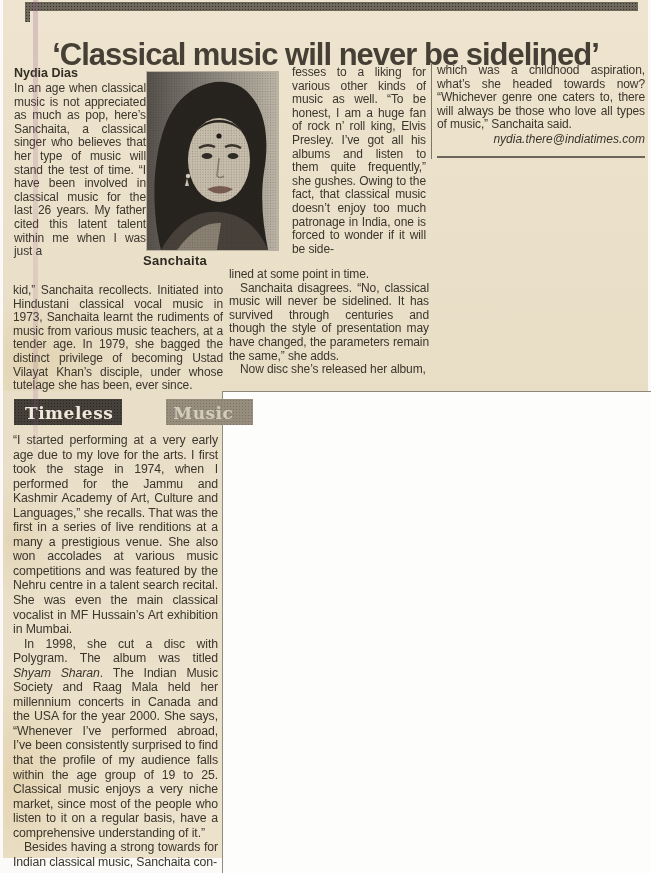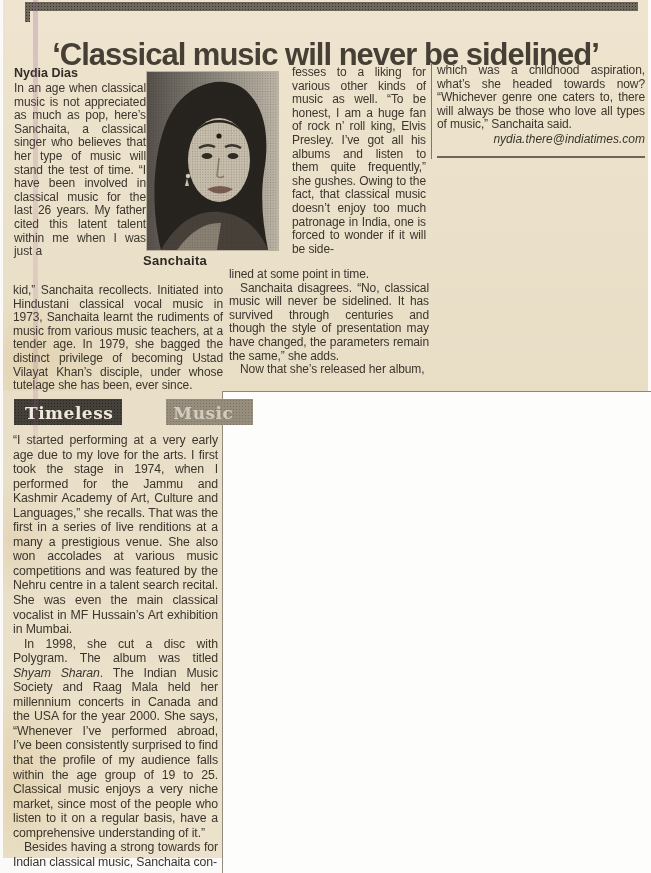--- a/index.html
+++ b/index.html
@@ -136,21 +136,21 @@
     <rect width="131" height="178" fill="url(#dots)"></rect>
   </svg>
 </figure>
 <figcaption class="abs" id="caption">Sanchaita</figcaption>
 
 <div class="abs bt" id="c2a">fesses to a liking for various other kinds of music as well. “To be honest, I am a huge fan of rock n’ roll king, Elvis Presley. I’ve got all his albums and listen to them quite frequently,” she gushes. Owing to the fact, that classical music doesn’t enjoy too much patronage in India, one is forced to wonder if it will be side-</div>
 
 <div class="abs bt" id="c2b">
   <p>lined at some point in time.</p>
   <p class="ind">Sanchaita disagrees. “No, classical music will never be sidelined. It has survived through centuries and though the style of presentation may have changed, the parameters remain the same,” she adds.</p>
-  <p class="ind">Now that she’s released her album,</p>
+  <p class="ind">Now disc she’s released her album,</p>
 </div>
 
 <div class="abs bt" id="c3">
   <p>which was a childhood aspiration, what’s she headed towards now? “Whichever genre one caters to, there will always be those who love all types of music,” Sanchaita said.</p>
   <p id="email">nydia.there@indiatimes.com</p>
 </div>
 <div class="abs" id="vsep"></div>
 
 <div class="abs" id="banner">
   <span id="banner-left">Timeless</span>

